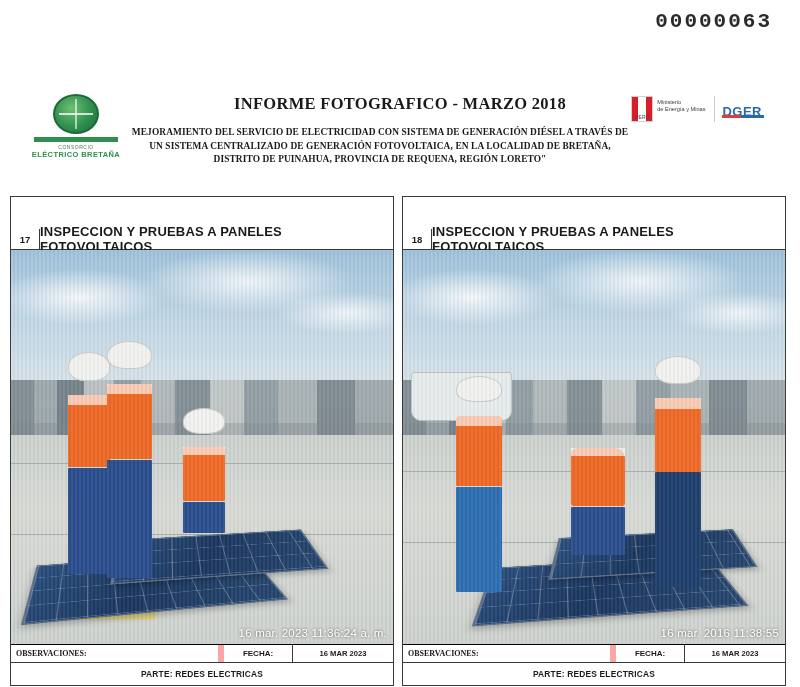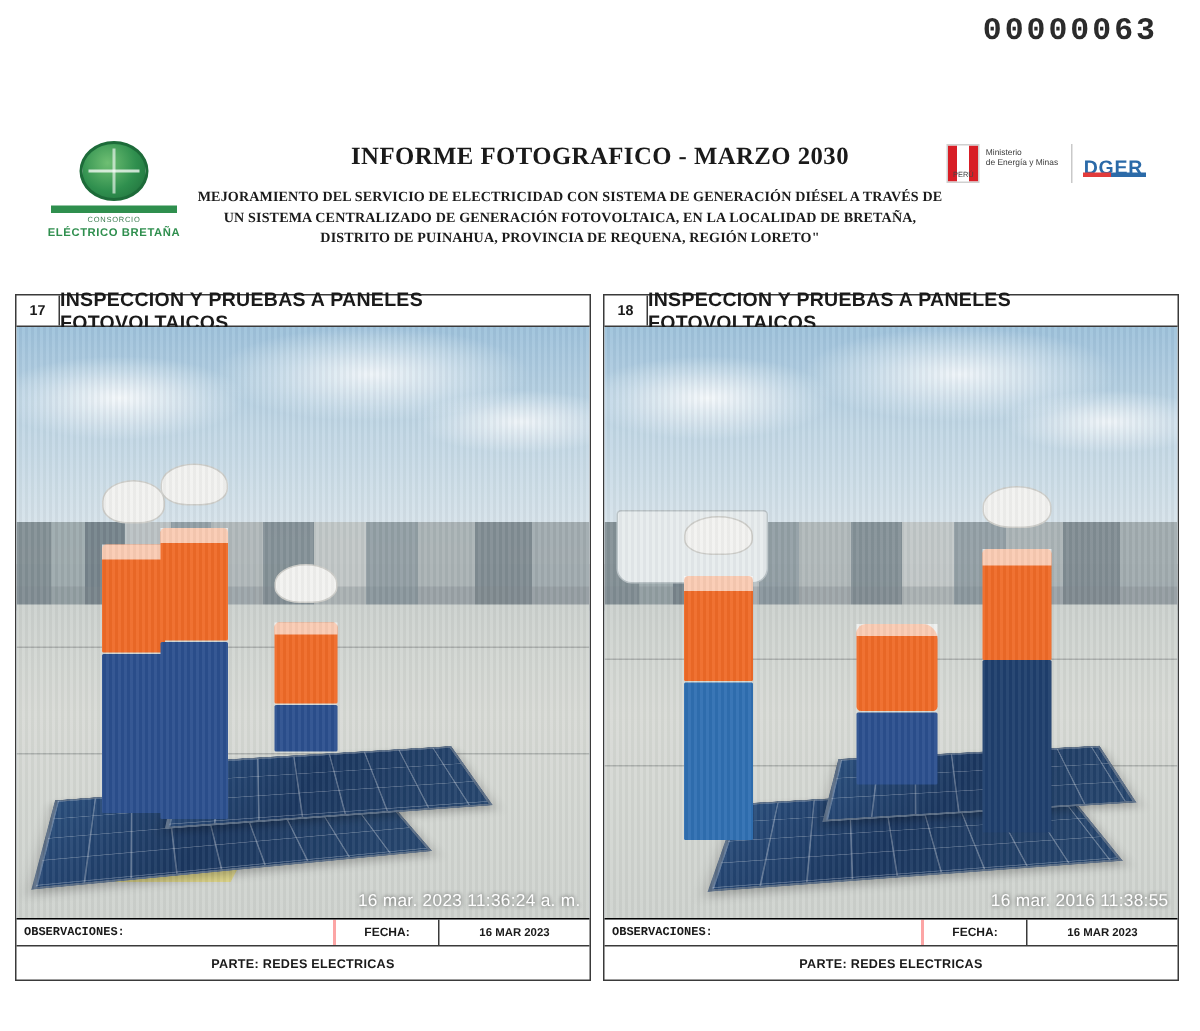--- a/index.html
+++ b/index.html
@@ -182,20 +182,21 @@
     width: 384px;
     border: 1px solid #3a3a3a;
     background: #fff;
     box-sizing: border-box;
   }
   .panel-head {
     display: flex;
     border-bottom: 1px solid #3a3a3a;
     height: 20px;
     align-items: stretch;
+    margin-top: 32px;
   }
   .panel-num {
     width: 28px;
     border-right: 1px solid #3a3a3a;
     display: flex;
     align-items: center;
     justify-content: center;
     font-size: 9.5px;
     font-weight: 700;
     font-family: "Liberation Sans", sans-serif;
@@ -333,22 +334,22 @@
     border-bottom: 1px solid #3a3a3a;
     align-items: stretch;
   }
   .obs-label {
     flex: 1;
     display: flex;
     align-items: center;
     padding-left: 5px;
     font-size: 8px;
     font-weight: 700;
-    font-family: Liberation Mono, monospace;
-    border-right: 2px solid #fca5a5;
+    font-family: Liberation Serif, serif;
+    border-right: 6px solid #fca5a5;
   }
   .fecha-label {
     width: 68px;
     display: flex;
     align-items: center;
     justify-content: center;
     font-size: 8px;
     font-weight: 700;
     font-family: "Liberation Sans", sans-serif;
     border-right: 1px solid #3a3a3a;
@@ -380,21 +381,21 @@
 
 <div class="header">
 
   <div class="logo-left">
     <div class="logo-globe"></div>
     <div class="logo-bar"></div>
     <div class="logo-text-top">CONSORCIO</div>
     <div class="logo-text-bottom">ELÉCTRICO BRETAÑA</div>
   </div>
 
-  <div class="header-title">INFORME FOTOGRAFICO -  MARZO 2030</div>
+  <div class="header-title">INFORME FOTOGRAFICO -  MARZO 2018</div>
   <div class="header-sub">MEJORAMIENTO DEL SERVICIO DE ELECTRICIDAD CON SISTEMA DE GENERACIÓN DIÉSEL A TRAVÉS DE UN SISTEMA CENTRALIZADO DE GENERACIÓN FOTOVOLTAICA, EN LA LOCALIDAD DE BRETAÑA, DISTRITO DE PUINAHUA, PROVINCIA DE REQUENA, REGIÓN LORETO"</div>
 
   <div class="logo-right">
     <div class="peru-badge">
       <div class="peru-flagmark">
         <span>PERÚ</span>
       </div>
       <div class="minem">
         <div>Ministerio</div>
         <div>de Energía y Minas</div>

